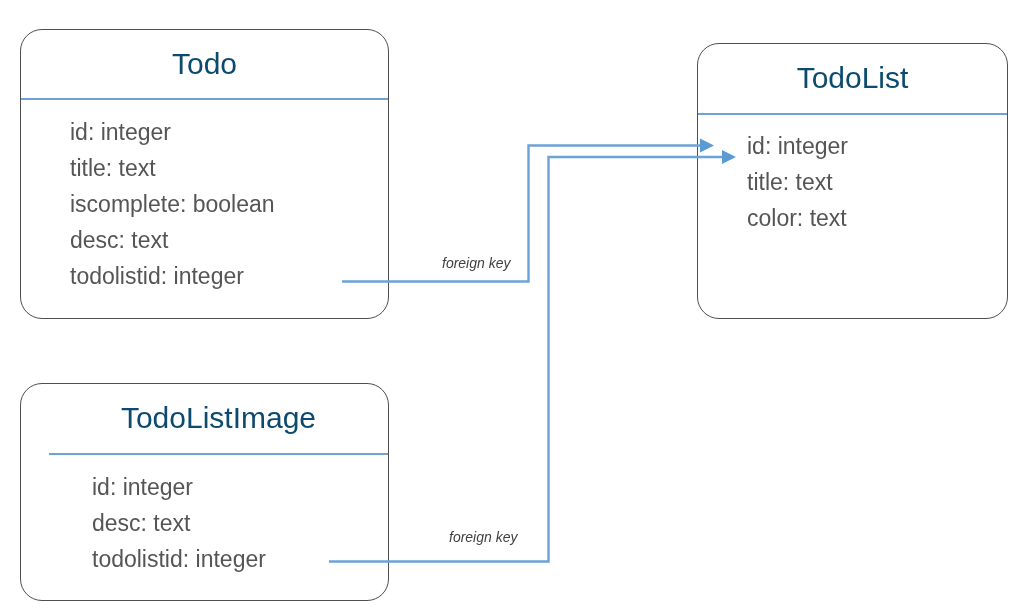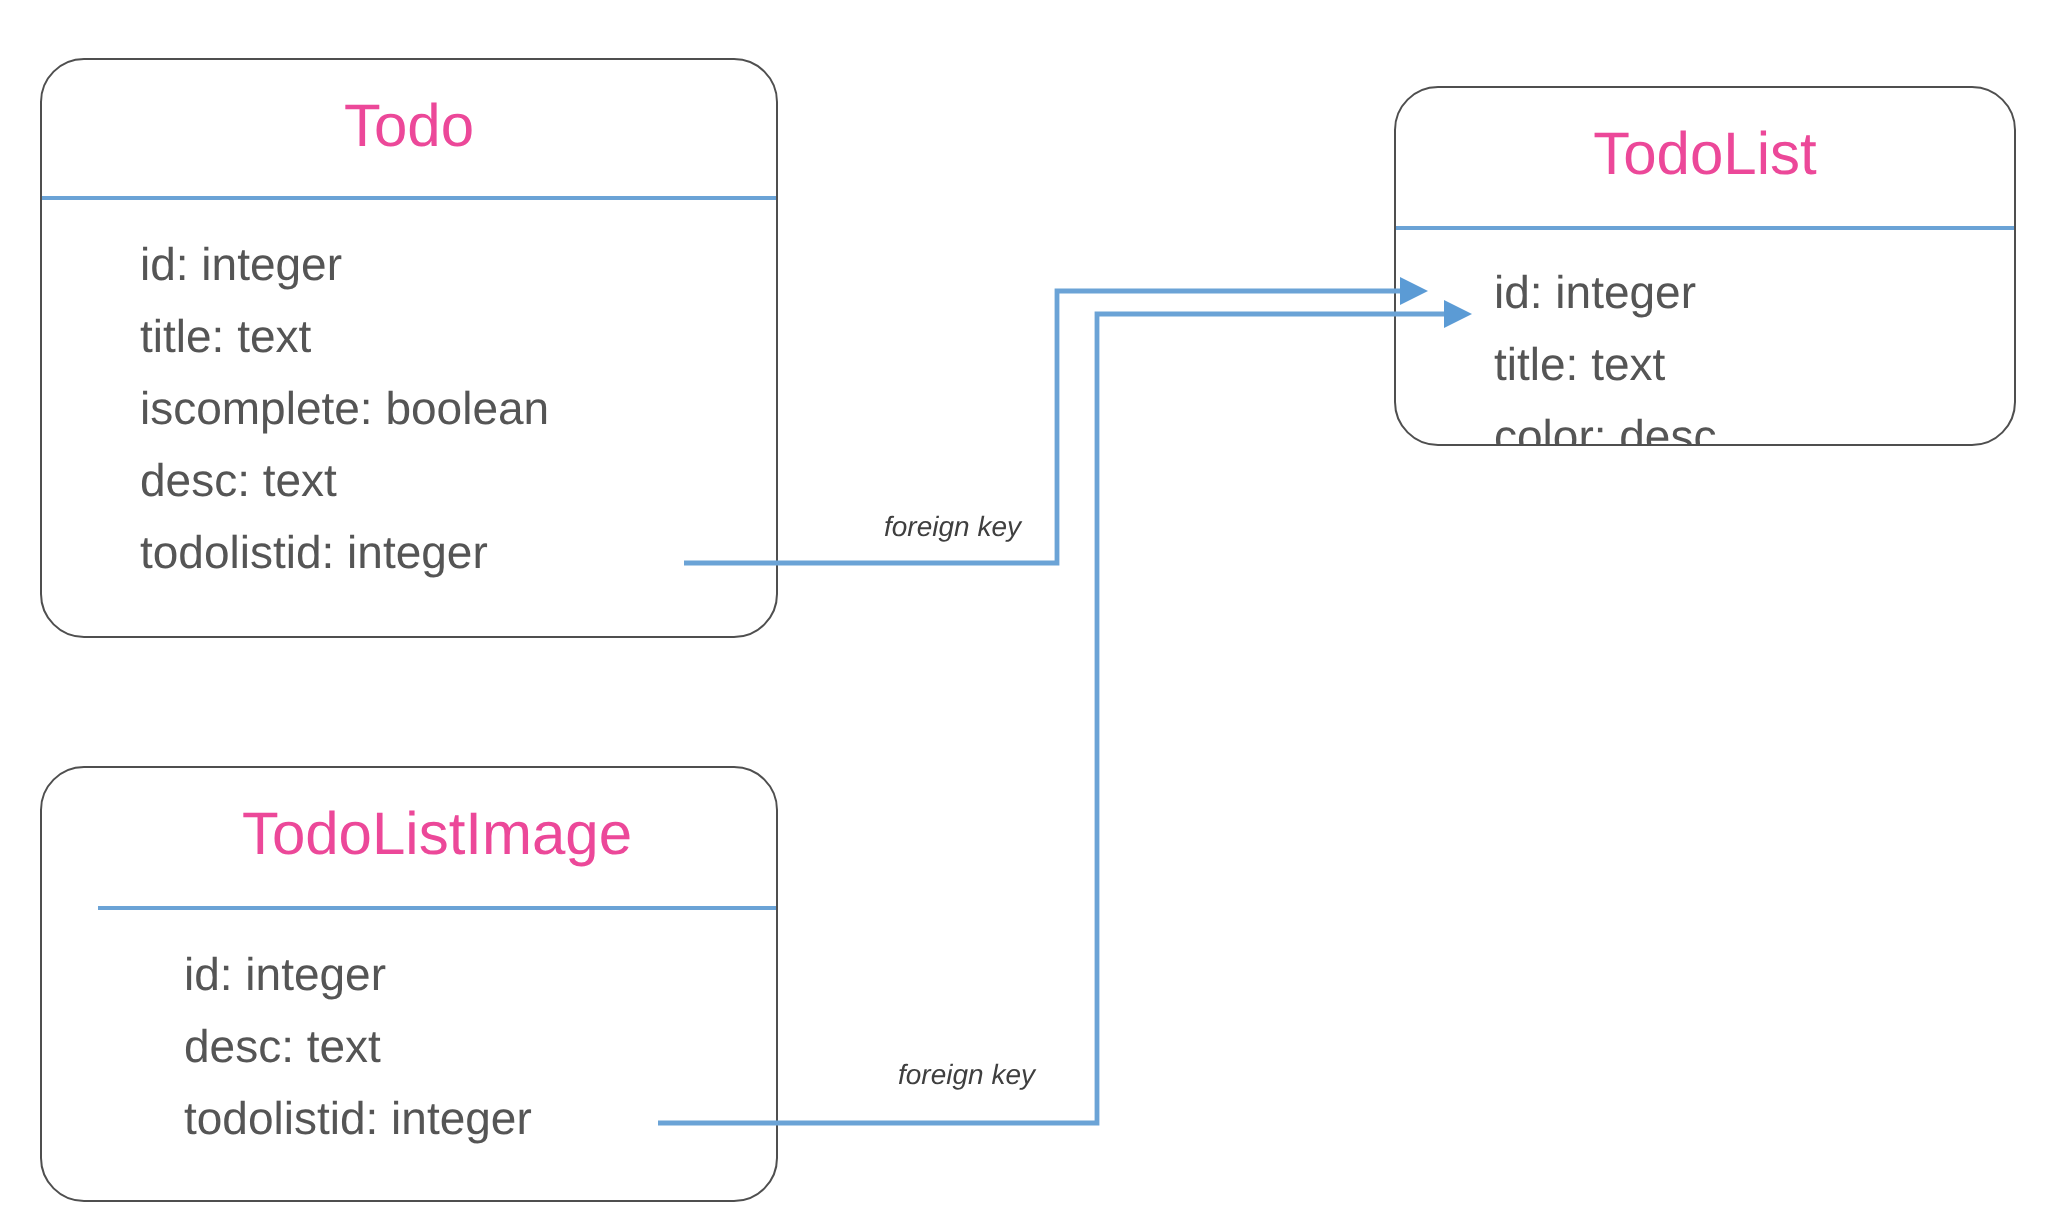--- a/index.html
+++ b/index.html
@@ -21,21 +21,21 @@
   .entity {
     position: absolute;
     box-sizing: border-box;
     background: #ffffff;
     border: 1.6px solid #4f4f4f;
     border-radius: 22px;
     overflow: hidden;
   }
   .entity-title {
     text-align: center;
-    color: #ec4899;
+    color: #0c4a6e;
     font-size: 30px;
     line-height: 1;
     font-weight: 400;
     white-space: nowrap;
   }
   .entity-divider {
     height: 0;
     border-top: 2px solid #6ba3d6;
     width: 100%;
   }
@@ -60,21 +60,21 @@
   }
   #entity-todo .entity-title { margin-top: 19px; }
   #entity-todo .entity-divider { margin-top: 19px; }
   #entity-todo .attr-list { padding: 14px 0 0 49px; }
 
   
   #entity-todolist {
     left: 697px;
     top: 43px;
     width: 311px;
-    height: 180px;
+    height: 276px;
   }
   #entity-todolist .entity-title { margin-top: 19px; }
   #entity-todolist .entity-divider { margin-top: 20px; }
   #entity-todolist .attr-list { padding: 13px 0 0 49px; }
 
   
   #entity-todolistimage {
     left: 20px;
     top: 383px;
     width: 369px;
@@ -140,21 +140,21 @@
       <li class="attr">todolistid: integer</li>
     </ul>
   </div>
 
   <div class="entity" id="entity-todolist">
     <div class="entity-title">TodoList</div>
     <div class="entity-divider"></div>
     <ul class="attr-list">
       <li class="attr">id: integer</li>
       <li class="attr">title: text</li>
-      <li class="attr">color: desc</li>
+      <li class="attr">color: text</li>
     </ul>
   </div>
 
   <div class="entity" id="entity-todolistimage">
     <div class="entity-title">TodoListImage</div>
     <div class="entity-divider"></div>
     <ul class="attr-list">
       <li class="attr">id: integer</li>
       <li class="attr">desc: text</li>
       <li class="attr">todolistid: integer</li>

